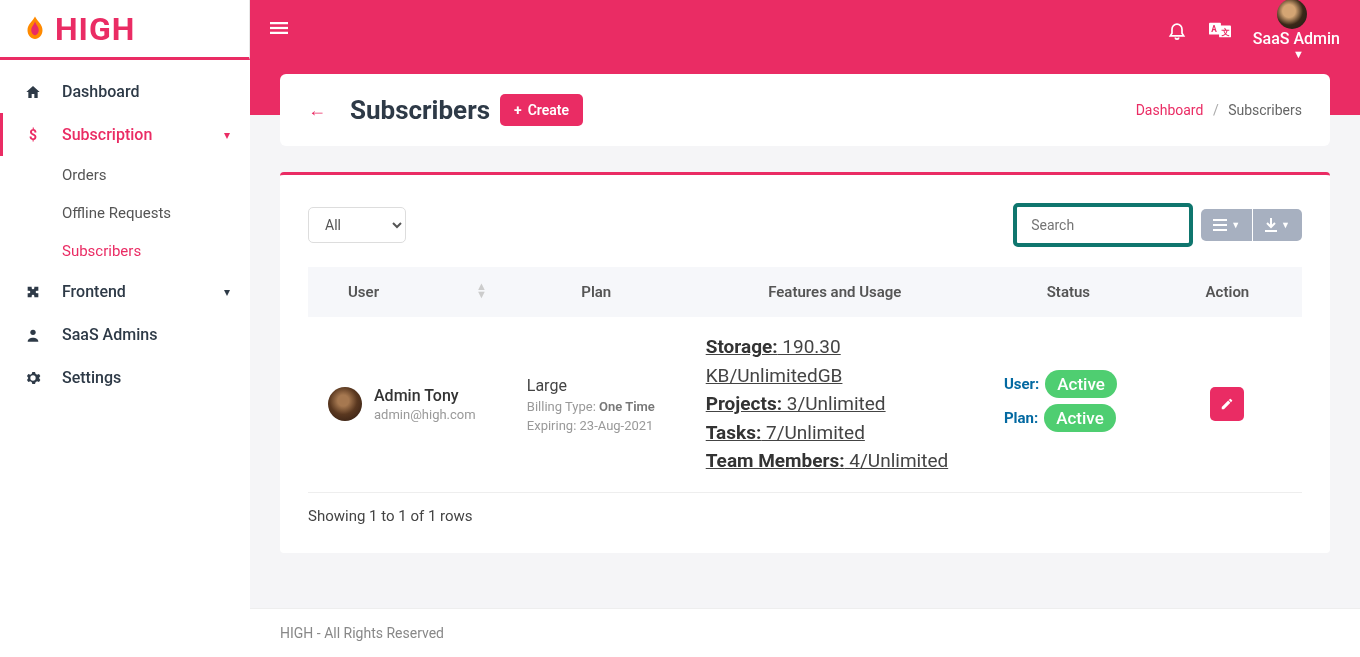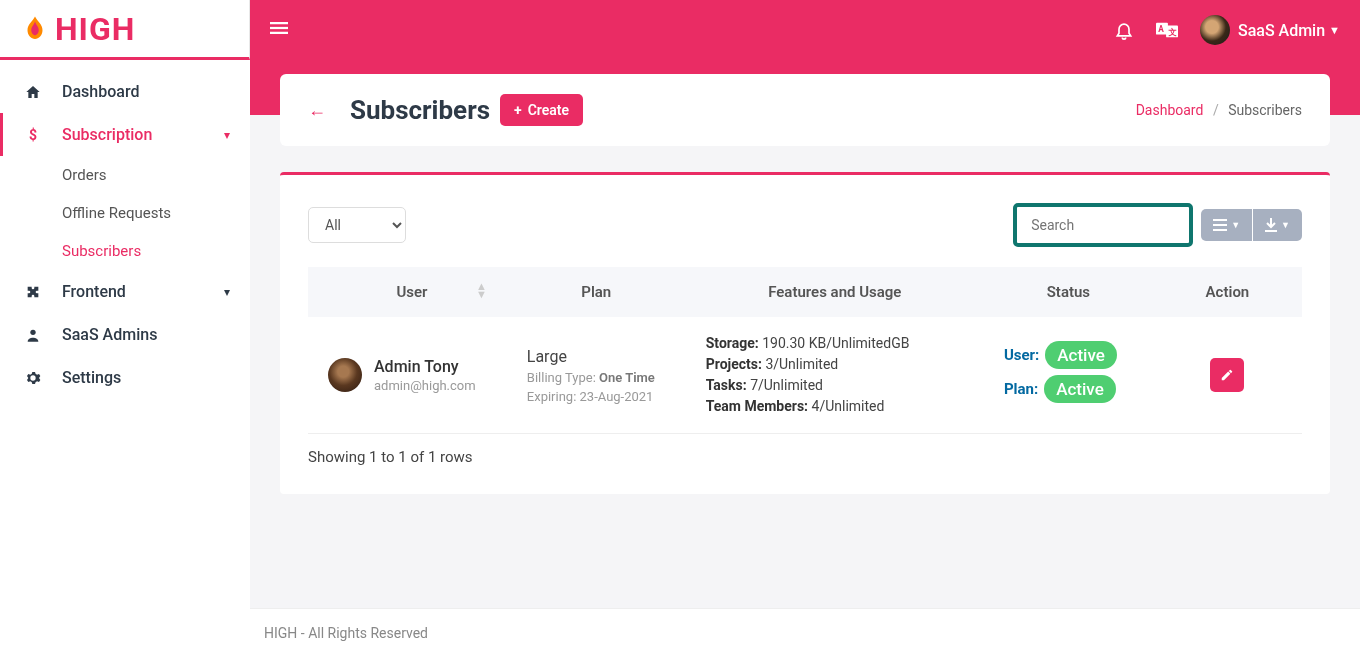--- a/index.html
+++ b/index.html
@@ -16,21 +16,21 @@
     .nav-item .nav-icon { width: 18px; margin-right: 20px; display: flex; justify-content:center; font-size:14px; }
     .nav-item .chev { margin-left: auto; font-size: 12px; }
     .subnav { padding-left: 0; }
     .subnav-item { padding: 10px 20px 10px 62px; font-size: 15px; color: #555; cursor: pointer; }
     .subnav-item.active { color: #ea2c64; }
     
     .topbar { position: fixed; left: 250px; right: 0; top: 0; height: 60px; background: #ea2c64; display: flex; align-items: center; padding: 0 20px; z-index: 50; }
     .menu-toggle { color: #fff; font-size: 20px; cursor: pointer; }
     .topbar-right { margin-left: auto; display: flex; align-items: center; gap: 22px; }
     .top-icon { color: #fff; font-size: 18px; cursor: pointer; display: flex; align-items: center; }
-    .user-menu { display: flex; align-items: center; color: #fff; cursor: pointer; font-size: 16px; font-weight: 500; }
+    .user-menu { display: flex; align-items: center; color: #fff; cursor: pointer; font-size: 16px; font-weight: 500; flex-direction: column; }
     .avatar { width: 30px; height: 30px; border-radius: 50%; background: radial-gradient(circle at 40% 40%, #d4a574 25%, #3a2818 55%, #1a1a1a); margin-right: 8px; }
     
     .pink-strip { position: fixed; left: 250px; right: 0; top: 60px; height: 55px; background: #ea2c64; z-index: 40; }
     
     .content { margin-left: 250px; padding-top: 60px; min-height: 100vh; position: relative; }
     .content-inner { padding: 14px 30px 30px; position: relative; z-index: 45; }
     
     .page-header { background: #fff; border-radius: 6px; padding: 20px 28px; display: flex; align-items: center; margin-bottom: 26px; }
     .back-arrow { color: #ea2c64; font-size: 18px; margin-right: 24px; cursor: pointer; font-weight: bold; }
     .page-title { font-size: 26px; font-weight: 700; color: #2e3a47; margin-right: 10px; }
@@ -43,41 +43,41 @@
     .toolbar { display: flex; align-items: center; margin-bottom: 20px; justify-content: space-between; }
     .filter-select { padding: 8px 30px 8px 12px; border: 1px solid #ddd; border-radius: 5px; font-size: 14px; color: #555; background: #fff; min-width: 98px; }
     .search-input { padding: 10px 14px; border: 4px solid #0f766e; border-radius: 5px; font-size: 14px; width: 180px; }
     .toolbar-right { margin-left: auto; display: flex; gap: 8px; align-items: center; }
     .btn-grey { background: #a7b0c0; color: #fff; border: none; border-radius: 5px; padding: 9px 12px; cursor: pointer; display: inline-flex; align-items: center; gap: 4px; font-size: 14px; }
     .btn-group { display:inline-flex; }
     .btn-group .btn-grey:first-child { border-radius: 5px 0 0 5px; margin-right:1px;}
     .btn-group .btn-grey:last-child { border-radius: 0 5px 5px 0; }
     
     .table { width: 100%; border-collapse: collapse; }
-    .table thead th { background: #f6f7fa; padding: 16px 20px; text-align: center; font-size: 15px; color: #555; font-weight: 600; }
+    .table thead th { background: #f6f7fa; padding: 16px 20px; text-align: left; font-size: 15px; color: #555; font-weight: 600; }
     .table thead th.center{ text-align:center;}
     .sort-icon { color: #ccc; float: right; font-size: 11px; line-height: 8px; }
     .table tbody td { padding: 16px 20px; border-bottom: 1px solid #eee; vertical-align: middle; font-size: 15px; color: #444; }
     .user-cell { display: flex; align-items: center; gap: 12px; }
     .user-avatar { width: 34px; height: 34px; border-radius: 50%; background: radial-gradient(circle at 45% 40%, #a67850 20%, #5a3820 50%, #2a1810); }
     .user-name { font-weight: 500; color: #333; font-size:16px; }
     .user-email { font-size: 13px; color: #999; margin-top:2px;}
     .plan-name { font-size: 16px; color: #444; }
     .plan-sub { font-size: 13px; color: #999; margin-top: 4px; }
     .plan-sub b { color: #777; font-weight:600;}
-    .feature-line { font-size: 14px; color: #444; line-height: 1.5; }
+    .feature-line { font-size: 19px; color: #444; line-height: 1.5; text-decoration: underline; }
     .feature-line b { color: #333; font-weight: 700; }
     .status-row { display:flex; align-items:center; gap:6px; margin-bottom:6px;}
     .status-label { font-weight: 700; color: #0369a1; }
     .badge { background: #4fce71; color: #fff; border-radius: 14px; padding: 4px 12px; font-size: 17px; font-weight: 500; }
     .btn-edit { background: #ea2c64; color: #fff; border: none; border-radius: 5px; width: 34px; height: 34px; display: inline-flex; align-items: center; justify-content: center; cursor: pointer; }
     
     .pagination-info { margin-top: 14px; font-size: 15px; color: #444; }
     
-    .footer { position: fixed; left: 234px; right: 0; bottom: 0; background: #fff; border-top: 1px solid #eee; padding: 16px 30px; font-size: 14px; color: #888; }
+    .footer { position: fixed; left: 250px; right: 0; bottom: 0; background: #fff; border-top: 1px solid #eee; padding: 16px 30px; font-size: 14px; color: #888; }
   </style>
 </head>
 <body>
 
 <div class="sidebar">
   <div class="logo">
     <svg viewBox="0 0 24 24">
         <path fill="#ff8a00" d="M12 2C10 6 6 8 6 13c0 4 3 7 6 7s6-3 6-7c0-5-4-7-6-11z"></path>
         <path fill="#ea2c64" d="M12 6c-1 3-3 4-3 7 0 2 1.5 4 3 4s3-2 3-4c0-3-2-4-3-7z"></path>
       </svg>

